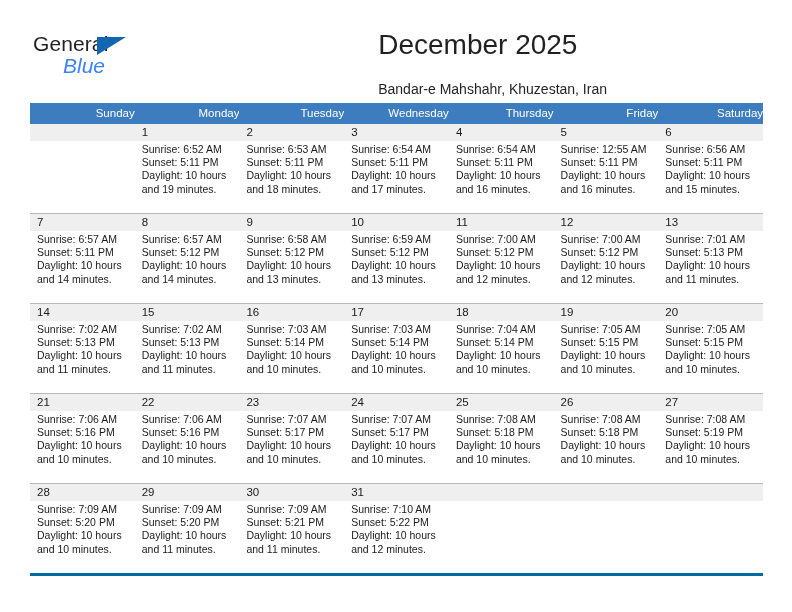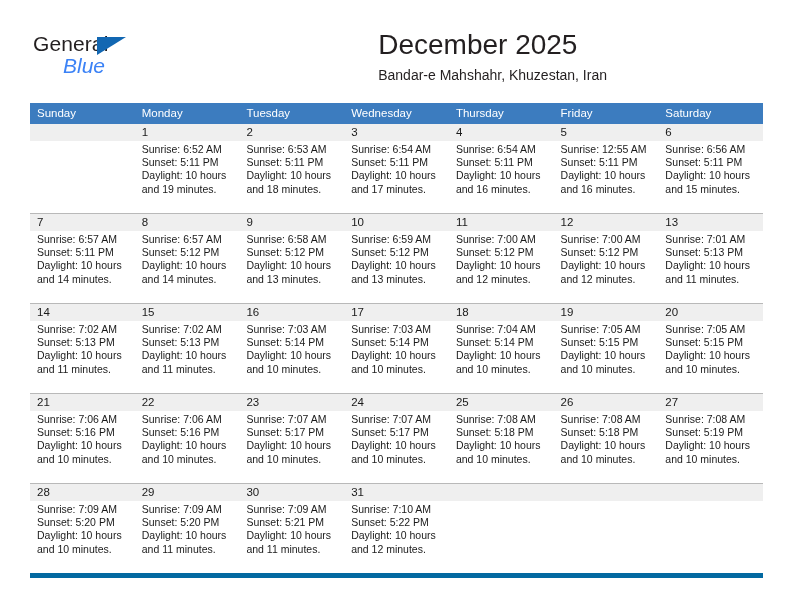--- a/index.html
+++ b/index.html
@@ -71,21 +71,21 @@
     text-align: left;
   }
   .cal-title {
     font-size: 28px;
     font-weight: normal;
     color: #231f20;
     line-height: 34px;
     white-space: nowrap;
   }
   .cal-subtitle {
-    margin-top: 5px;
+    margin-top: 19px;
     font-size: 14px;
     color: #231f20;
     line-height: 17px;
     white-space: nowrap;
   }
 
   
   .calendar {
     position: absolute;
     left: 30px;
@@ -99,20 +99,21 @@
   }
   .dow {
     flex: 1 1 0;
     color: #ffffff;
     font-size: 11.5px;
     line-height: 21px;
     padding-left: 7px;
     box-sizing: border-box;
     white-space: nowrap;
     overflow: hidden;
+    text-align: right;
   }
   .week {
     display: flex;
     border-bottom: 1px solid #b9b9b9;
   }
   .week:first-of-type {
     border-top: none;
   }
   .cell {
     flex: 1 1 0;
@@ -134,21 +135,21 @@
   .cell .details {
     padding: 2px 6px 0 7px;
     font-size: 10.5px;
     line-height: 13.2px;
     color: #1a1a1a;
   }
   .cell .details div {
     white-space: nowrap;
   }
   .week.last {
-    border-bottom: 5px solid #0369a1;
+    border-bottom: 3px solid #0369a1;
   }
   .cell.blank .daynum-band {
     background: #efefef;
   }
   .cell.blank .details {
     visibility: hidden;
   }
 </style>
 </head>
 <body>

